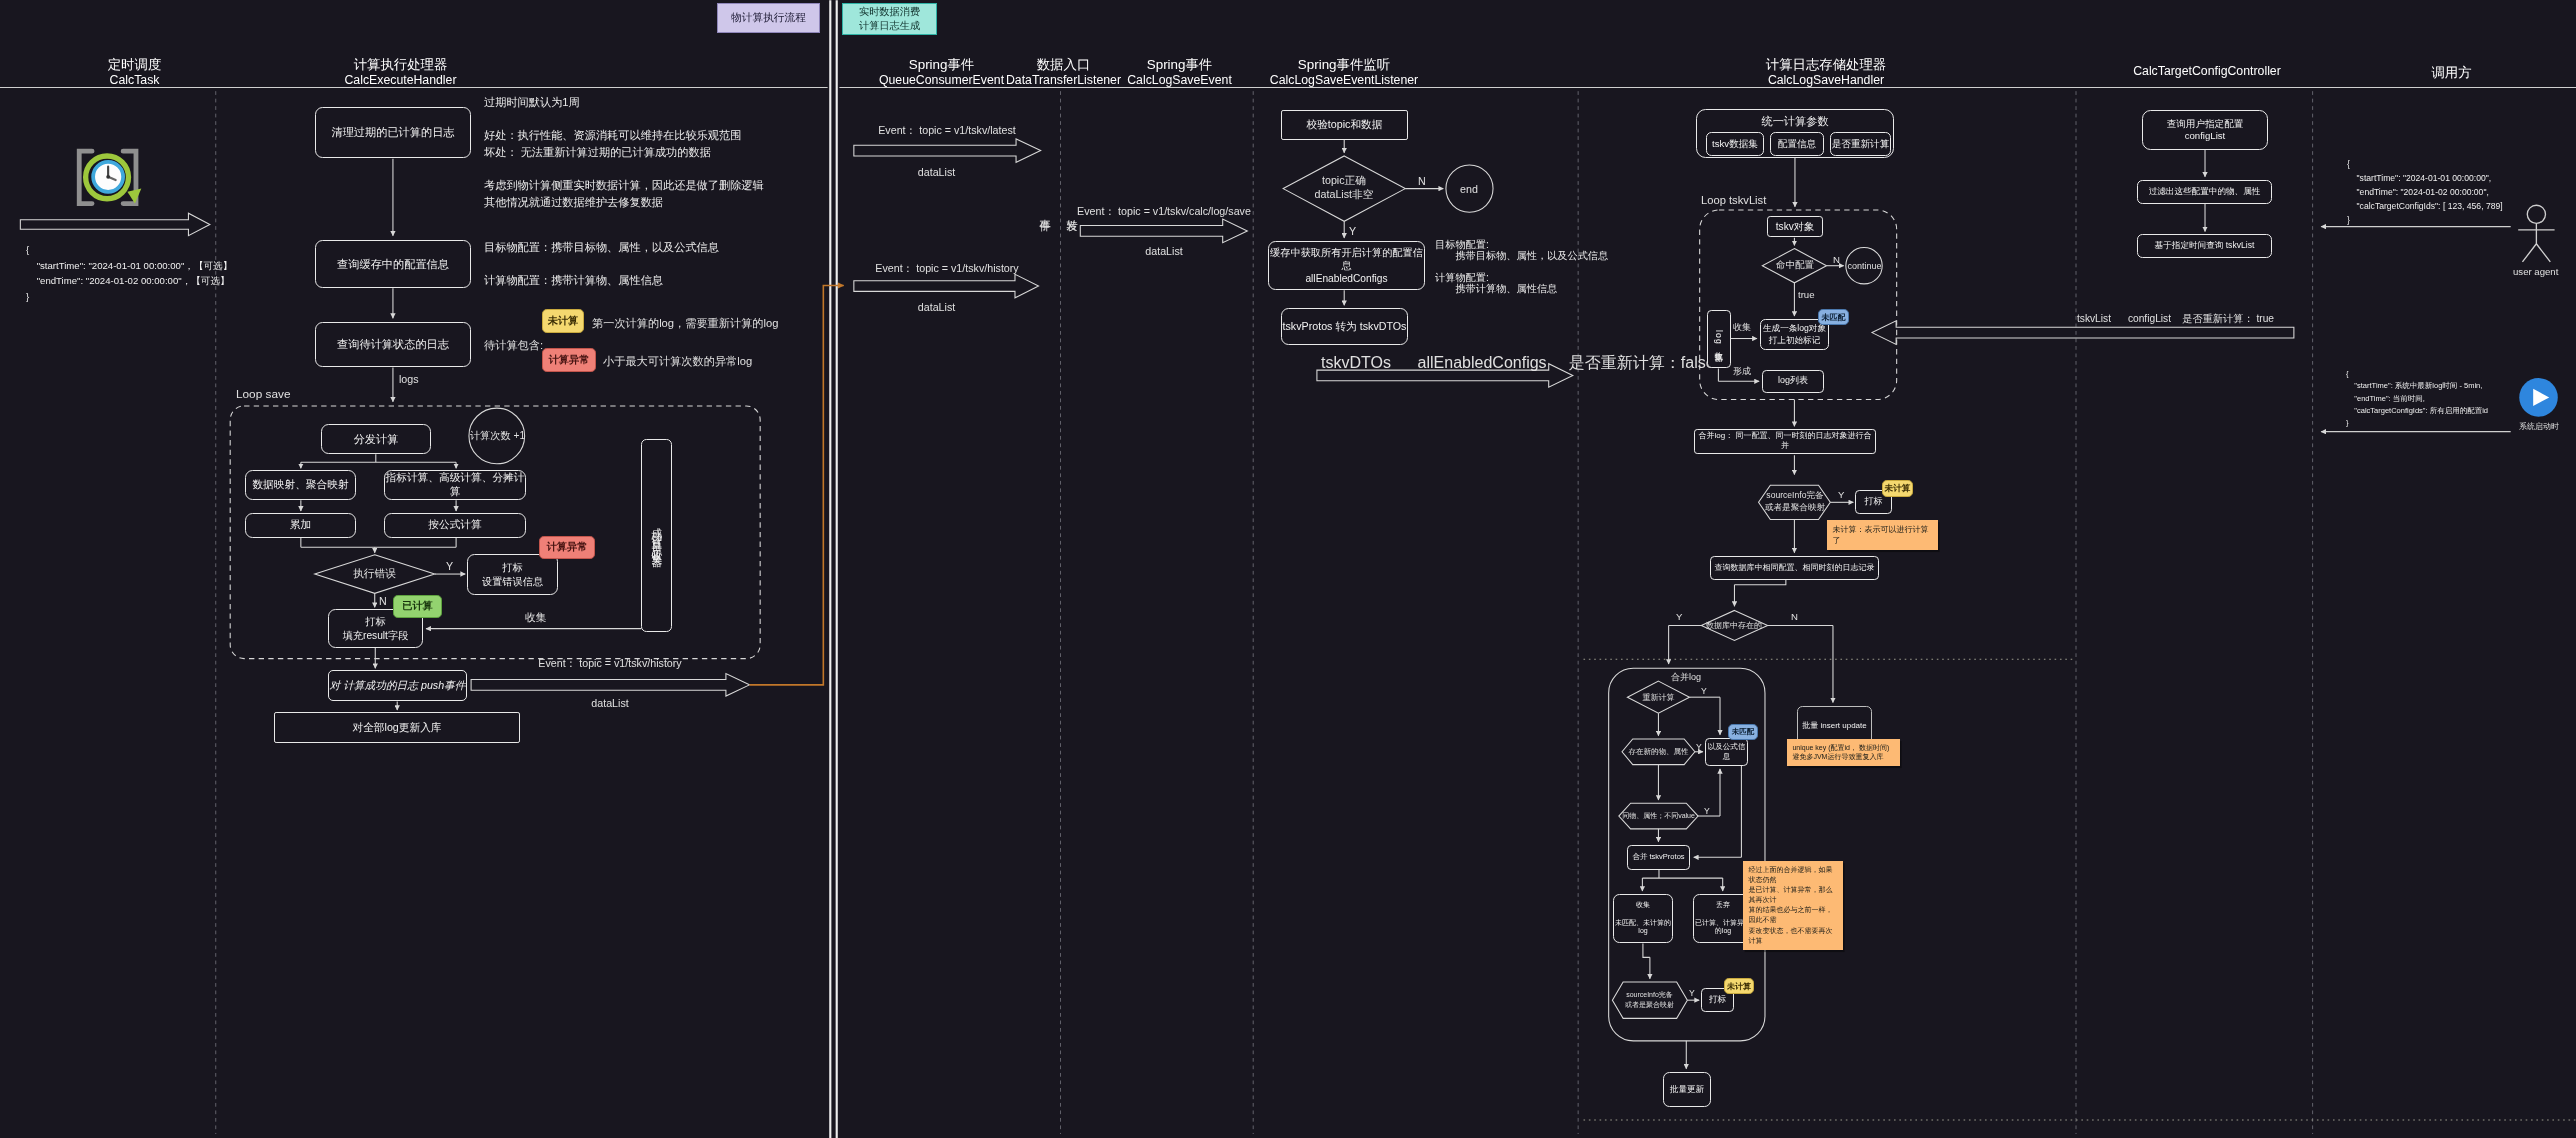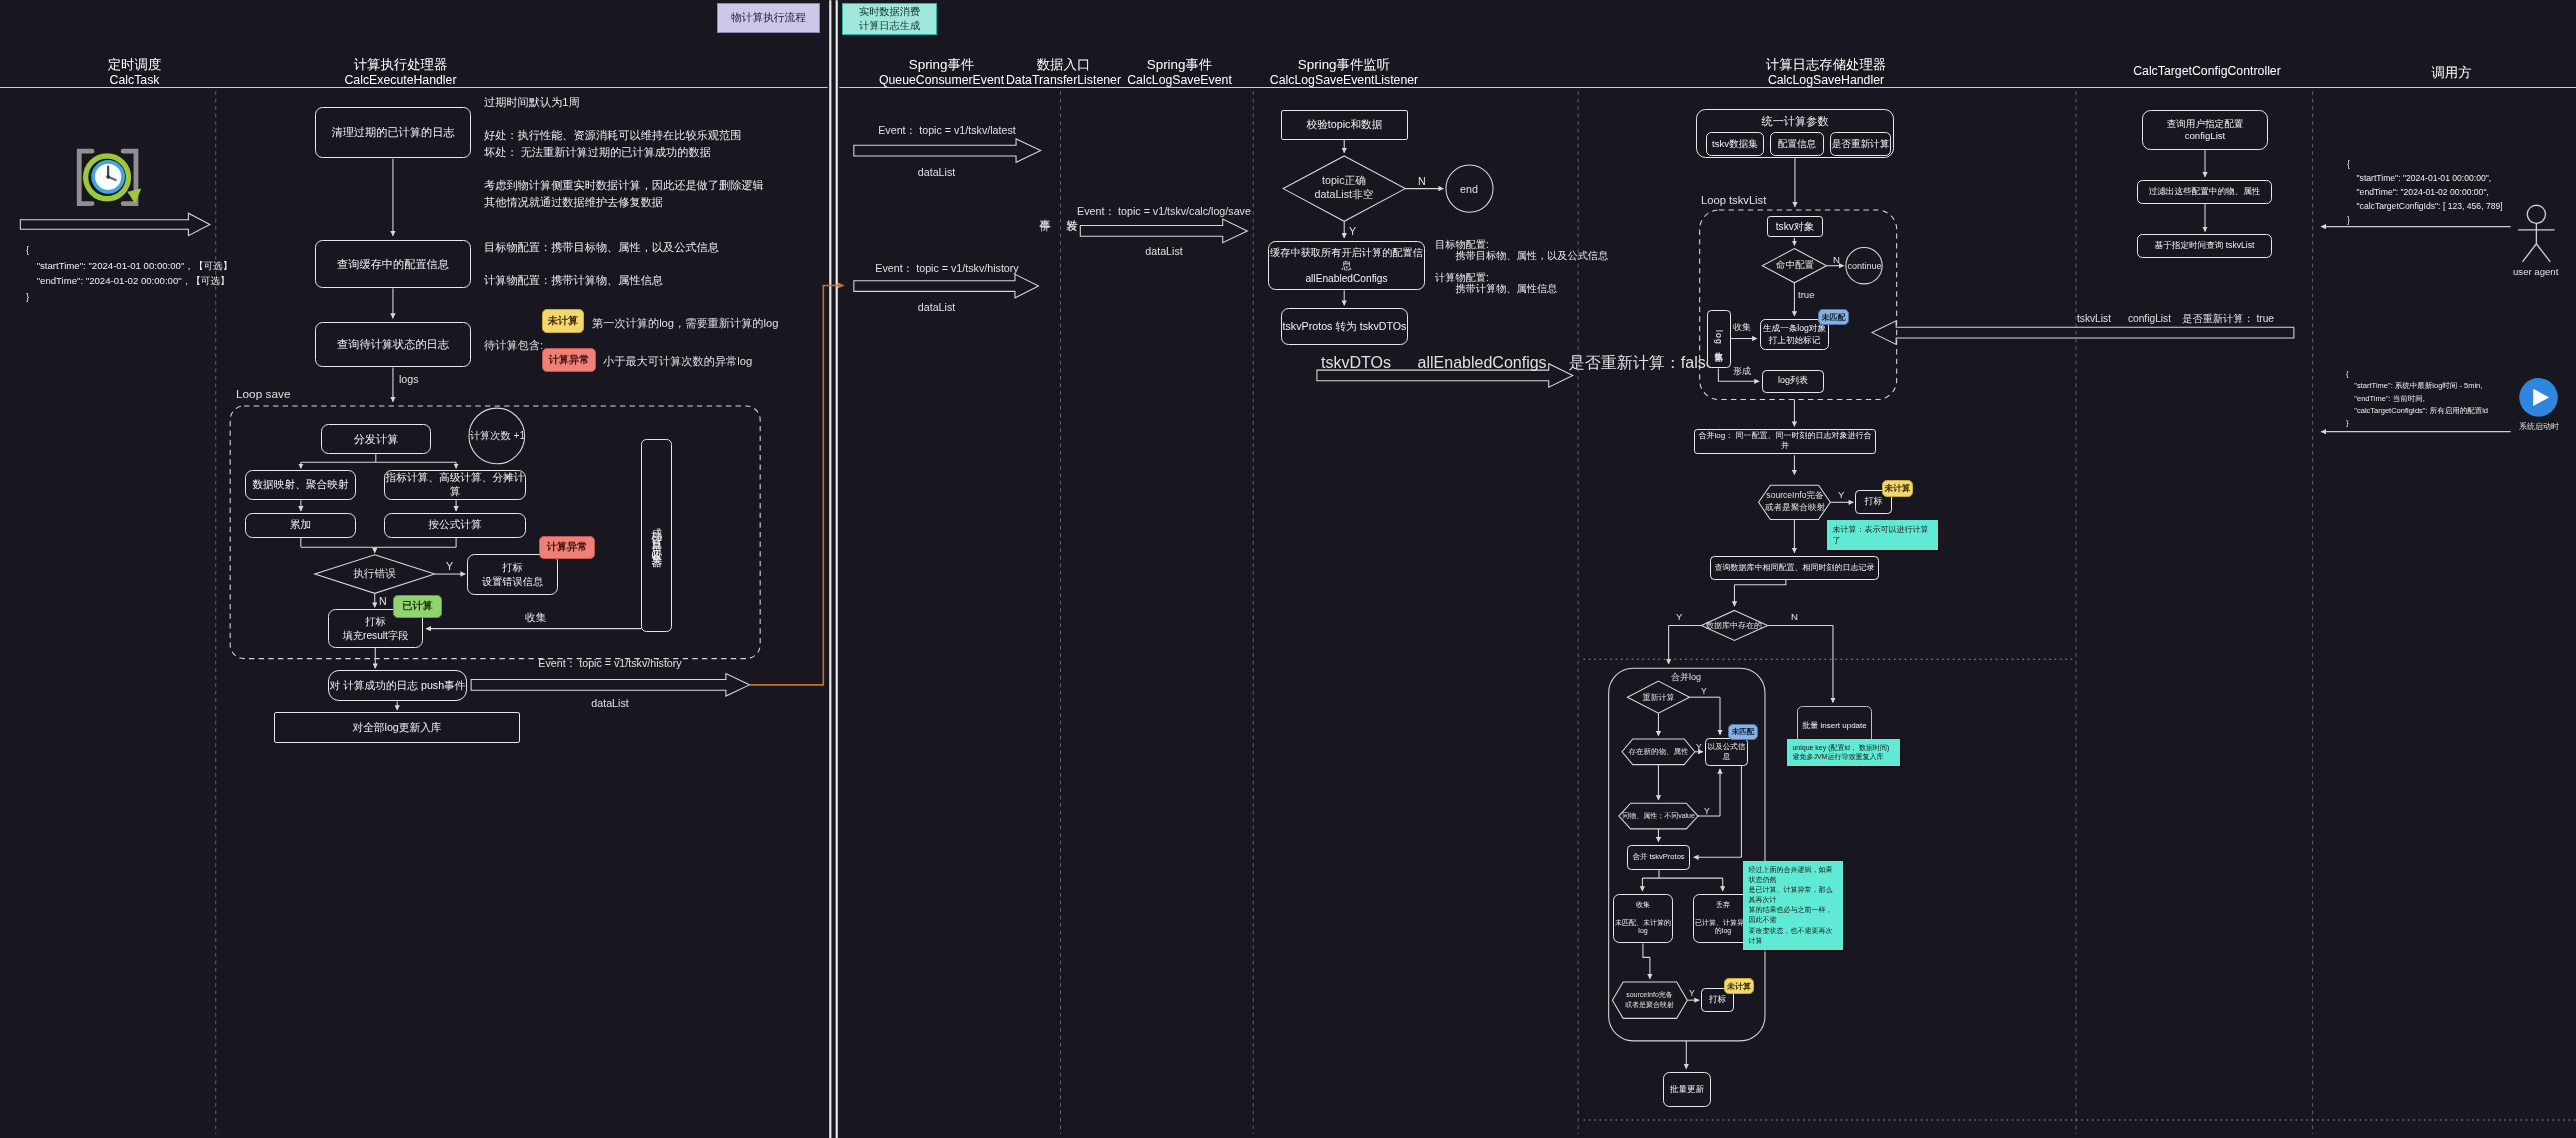--- a/index.html
+++ b/index.html
@@ -9,21 +9,21 @@
        display:flex;align-items:center;justify-content:center;text-align:center;white-space:pre-line;
        font-size:11.2px;line-height:1.3;box-sizing:border-box;}
   .lbl{position:absolute;color:#e0e0e0;font-size:10.7px;white-space:pre;}
   .ctr{display:flex;align-items:center;justify-content:center;text-align:center;white-space:pre-line;}
   .badge{position:absolute;border-radius:4.8px;border:1.1px solid;display:flex;align-items:center;justify-content:center;
          font-size:10.2px;font-weight:bold;box-sizing:border-box;z-index:5;}
   .badge.y{background:#f4d86f;border-color:#c8a93e;color:#3c2f05;}
   .badge.r{background:#ef8077;border-color:#c2554c;color:#461311;}
   .badge.g{background:#93d36f;border-color:#5ea23f;color:#17340c;}
   .badge.b{background:#88b0e0;border-color:#4a78ad;color:#0d2136;}
-  .snote{position:absolute;background:#5eead4;color:#20201a;padding:3.7px 5.4px;font-size:7.5px;line-height:1.4;
+  .snote{position:absolute;background:#fdba74;color:#20201a;padding:3.7px 5.4px;font-size:7.5px;line-height:1.4;
          white-space:pre-line;box-shadow:1.6px 2.1px 0 rgba(0,0,0,.4);z-index:6;}
   .pnote{position:absolute;color:#ececec;white-space:pre;}
   .json{position:absolute;color:#f0f0f0;white-space:pre;}
   .vtxt{writing-mode:vertical-rl;text-orientation:mixed;letter-spacing:3.7px;}
   .hdr{position:absolute;color:#ffffff;text-align:center;}
   .tag{position:absolute;display:flex;align-items:center;justify-content:center;text-align:center;
        white-space:pre-line;font-size:10.7px;z-index:4;box-sizing:border-box;}
 </style>
 </head>
 <body>
@@ -247,21 +247,21 @@
 <div class="box" style="left:467px;top:554px;width:91px;height:41px;font-size:10.2px;">打标
 设置错误信息</div>
 <div class="badge r" style="left:539px;top:536px;width:56px;height:22.5px;">计算异常</div>
 
 <div class="box" style="left:328px;top:609px;width:95px;height:39px;font-size:10.2px;">打标
 填充result字段</div>
 <div class="badge g" style="left:393px;top:595px;width:49px;height:22.5px;">已计算</div>
 <div class="lbl" style="left:525px;top:611px;">收集</div>
 <div class="box vtxt" style="left:641px;top:439px;width:31px;height:193px;font-size:10.7px;border-radius:5.4px;">成功计算日志收集器</div>
 
-<div class="box" style="left:328px;top:670px;width:139px;height:31px;border-radius:11px;font-size:10.7px;">对 计算成功的日志 push事件</div>
+<div class="box" style="left:328px;top:670px;width:139px;height:31px;border-radius:5px;font-size:10.7px;font-style:italic;">对 计算成功的日志 push事件</div>
 <div class="lbl ctr" style="left:471px;top:656px;width:278px;height:15px;">Event：  topic = v1/tskv/history</div>
 <div class="lbl ctr" style="left:471px;top:695px;width:278px;height:15px;">dataList</div>
 <div class="box" style="left:274px;top:712px;width:246px;height:31px;border-radius:2.1px;font-size:10.7px;">对全部log更新入库</div>
 
 <div class="lbl ctr" style="left:840px;top:123px;width:214px;height:15px;">Event：  topic = v1/tskv/latest</div>
 <div class="lbl ctr" style="left:840px;top:164px;width:193px;height:15px;">dataList</div>
 
 <div class="lbl vtxt" style="left:1037px;top:210px;font-size:11.2px;letter-spacing:2.1px;">事件</div>
 <div class="lbl vtxt" style="left:1064px;top:210px;font-size:11.2px;letter-spacing:2.1px;">转发</div>
 

